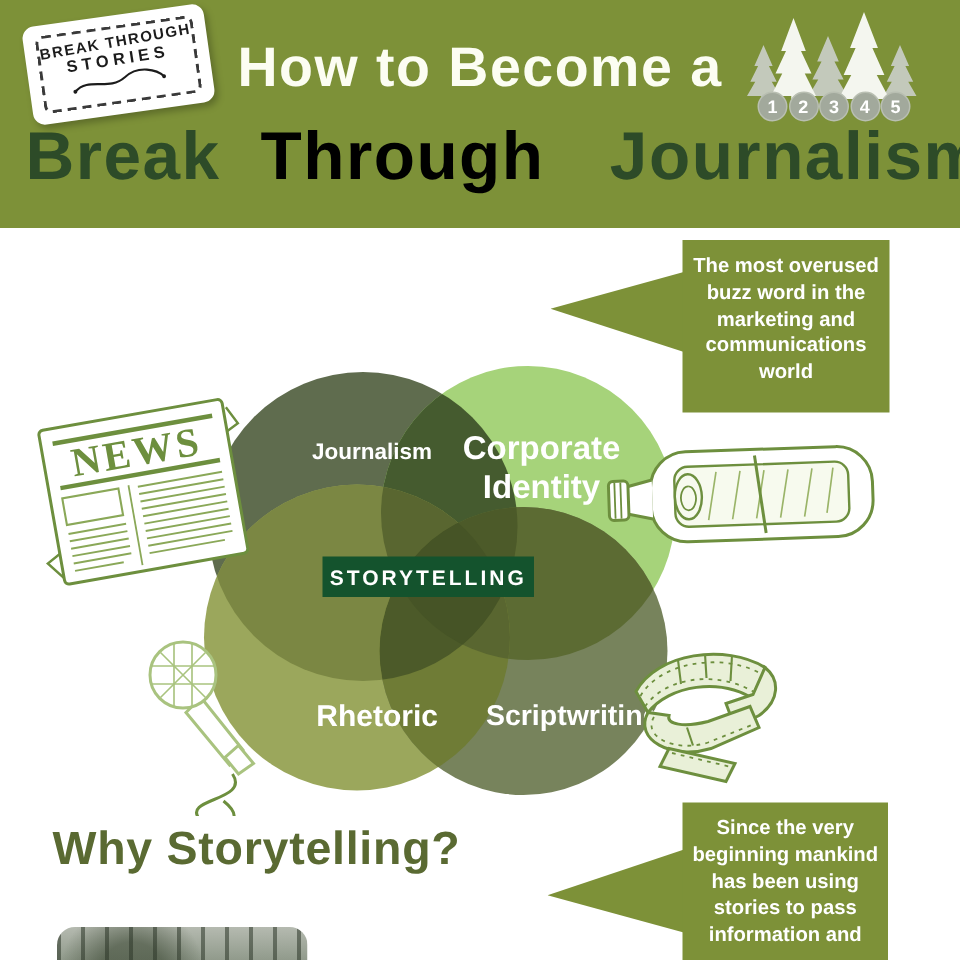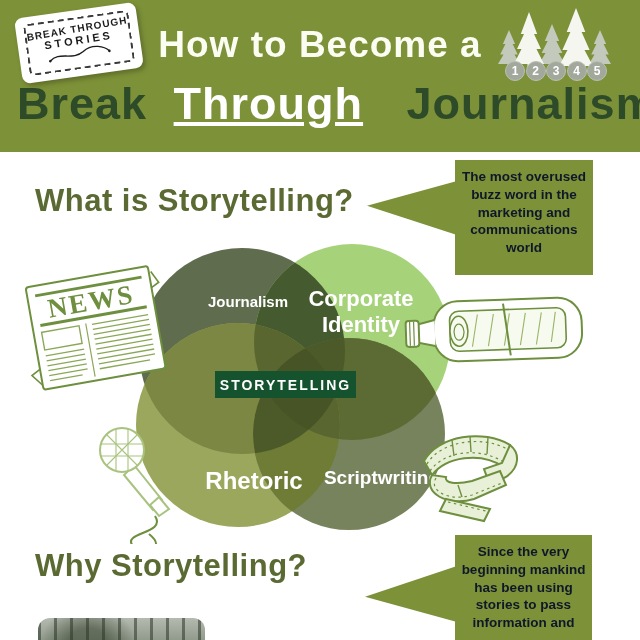--- a/index.html
+++ b/index.html
@@ -7,21 +7,21 @@
        font-family:"Liberation Sans", sans-serif;}
   #page{position:relative;width:640px;height:640px;background:#ffffff;overflow:hidden;}
 
   
   .header-band{position:absolute;left:0;top:0;width:640px;height:152px;background:#7d9138;}
   .title-line1{position:absolute;left:0;top:24px;width:640px;text-align:center;
     color:#fcfdf2;font-size:37px;font-weight:bold;letter-spacing:1px;}
   .title-line2{position:absolute;left:0;top:78px;width:640px;text-align:center;
     font-size:45px;font-weight:bold;letter-spacing:1px;white-space:nowrap;}
   .w-dark{color:#2d4b28;margin-left:17px;}
-  .w-gray{color:#ffffff;margin:0 13px;text-decoration:underline;}
+  .w-gray{color:#000000;margin:0 13px;}
 
   .ticket{position:absolute;left:18px;top:10px;width:122px;height:66px;background:#ffffff;
     border-radius:8px;transform:rotate(-8deg);box-shadow:2px 3px 5px rgba(0,0,0,.25);
     display:flex;align-items:center;justify-content:center;}
   .ticket-inner{width:106px;height:52px;border:2px dashed #3a3a3a;border-radius:5px;
     text-align:center;color:#1c1c1c;padding-top:4px;box-sizing:border-box;}
   .ticket-l1{font-size:10px;font-weight:bold;letter-spacing:1px;transform:rotate(-2deg);}
   .ticket-l2{font-size:11px;font-weight:bold;letter-spacing:3px;transform:rotate(-1deg);}
 
   .trees{position:absolute;left:497px;top:6px;}
@@ -29,36 +29,36 @@
   .step-circle{width:20px;height:20px;border-radius:50%;background:#a2a99c;color:#ffffff;
     font-size:12px;font-weight:bold;display:flex;align-items:center;justify-content:center;
     margin-right:0.5px;border:1px solid #b9bfb2;box-sizing:border-box;}
 
   
   .sec-heading{position:absolute;left:35px;color:#5a6a32;font-size:31px;font-weight:bold;letter-spacing:0.5px;}
   #heading-what{top:183px;}
   #heading-why{top:548px;}
 
   
-  .callout{position:absolute;background:#7d9138;color:#0f172a;font-size:13.5px;font-weight:bold;
+  .callout{position:absolute;background:#7d9138;color:#ffffff;font-size:13.5px;font-weight:bold;
     text-align:center;line-height:1.32;padding:8px 6px;box-sizing:border-box;}
   #callout-what{left:455px;top:160px;width:138px;height:115px;}
   #callout-why{left:455px;top:535px;width:137px;height:140px;}
   .pointer{position:absolute;background:#7d9138;}
   #pointer-what{left:367px;top:181px;width:90px;height:54px;
     clip-path:polygon(100% 0, 0 46%, 100% 100%);}
   #pointer-why{left:365px;top:566px;width:92px;height:56px;
     clip-path:polygon(100% 0, 0 55%, 100% 100%);}
 
   
   .venn-svg{position:absolute;left:100px;top:243px;}
   .venn-label{position:absolute;color:#ffffff;font-weight:bold;text-align:center;}
   #label-journalism{left:178px;top:293px;width:140px;font-size:15px;}
   #label-corporate{left:300px;top:286px;width:122px;font-size:22px;line-height:1.18;}
-  #label-rhetoric{left:196px;top:467px;width:116px;font-size:24px;}
+  #label-rhetoric{left:176px;top:467px;width:116px;font-size:20px;text-align:right;}
   #label-scriptwriting{left:318px;top:467px;width:128px;font-size:19px;}
   .center-box{position:absolute;left:215px;top:371px;width:141px;height:27px;background:#14532d;
     color:#ffffff;font-size:14px;font-weight:bold;letter-spacing:2px;
     display:flex;align-items:center;justify-content:center;}
 
   
   .news-wrap{position:absolute;left:20px;top:258px;transform:rotate(-10deg);}
   .bottle-wrap{position:absolute;left:398px;top:290px;transform:rotate(-2deg);}
   .mic-wrap{position:absolute;left:85px;top:422px;}
   .film-wrap{position:absolute;left:418px;top:423px;}
@@ -113,21 +113,20 @@
 
     <div class="steps">
       <div class="step-circle">1</div>
       <div class="step-circle">2</div>
       <div class="step-circle">3</div>
       <div class="step-circle">4</div>
       <div class="step-circle">5</div>
     </div>
   </div>
 
-  <div id="heading-what" class="sec-heading">What is Storytelling?</div>
   <div id="pointer-what" class="pointer"></div>
   <div id="callout-what" class="callout">The most overused buzz word in the marketing and communications world</div>
 
   <svg class="venn-svg" width="380" height="300" viewBox="0 0 380 300">
     <defs>
       <clipPath id="cJ">
           <circle cx="142" cy="108" r="103"></circle>
         </clipPath>
       <clipPath id="cCI">
           <circle cx="252" cy="99" r="98"></circle>

